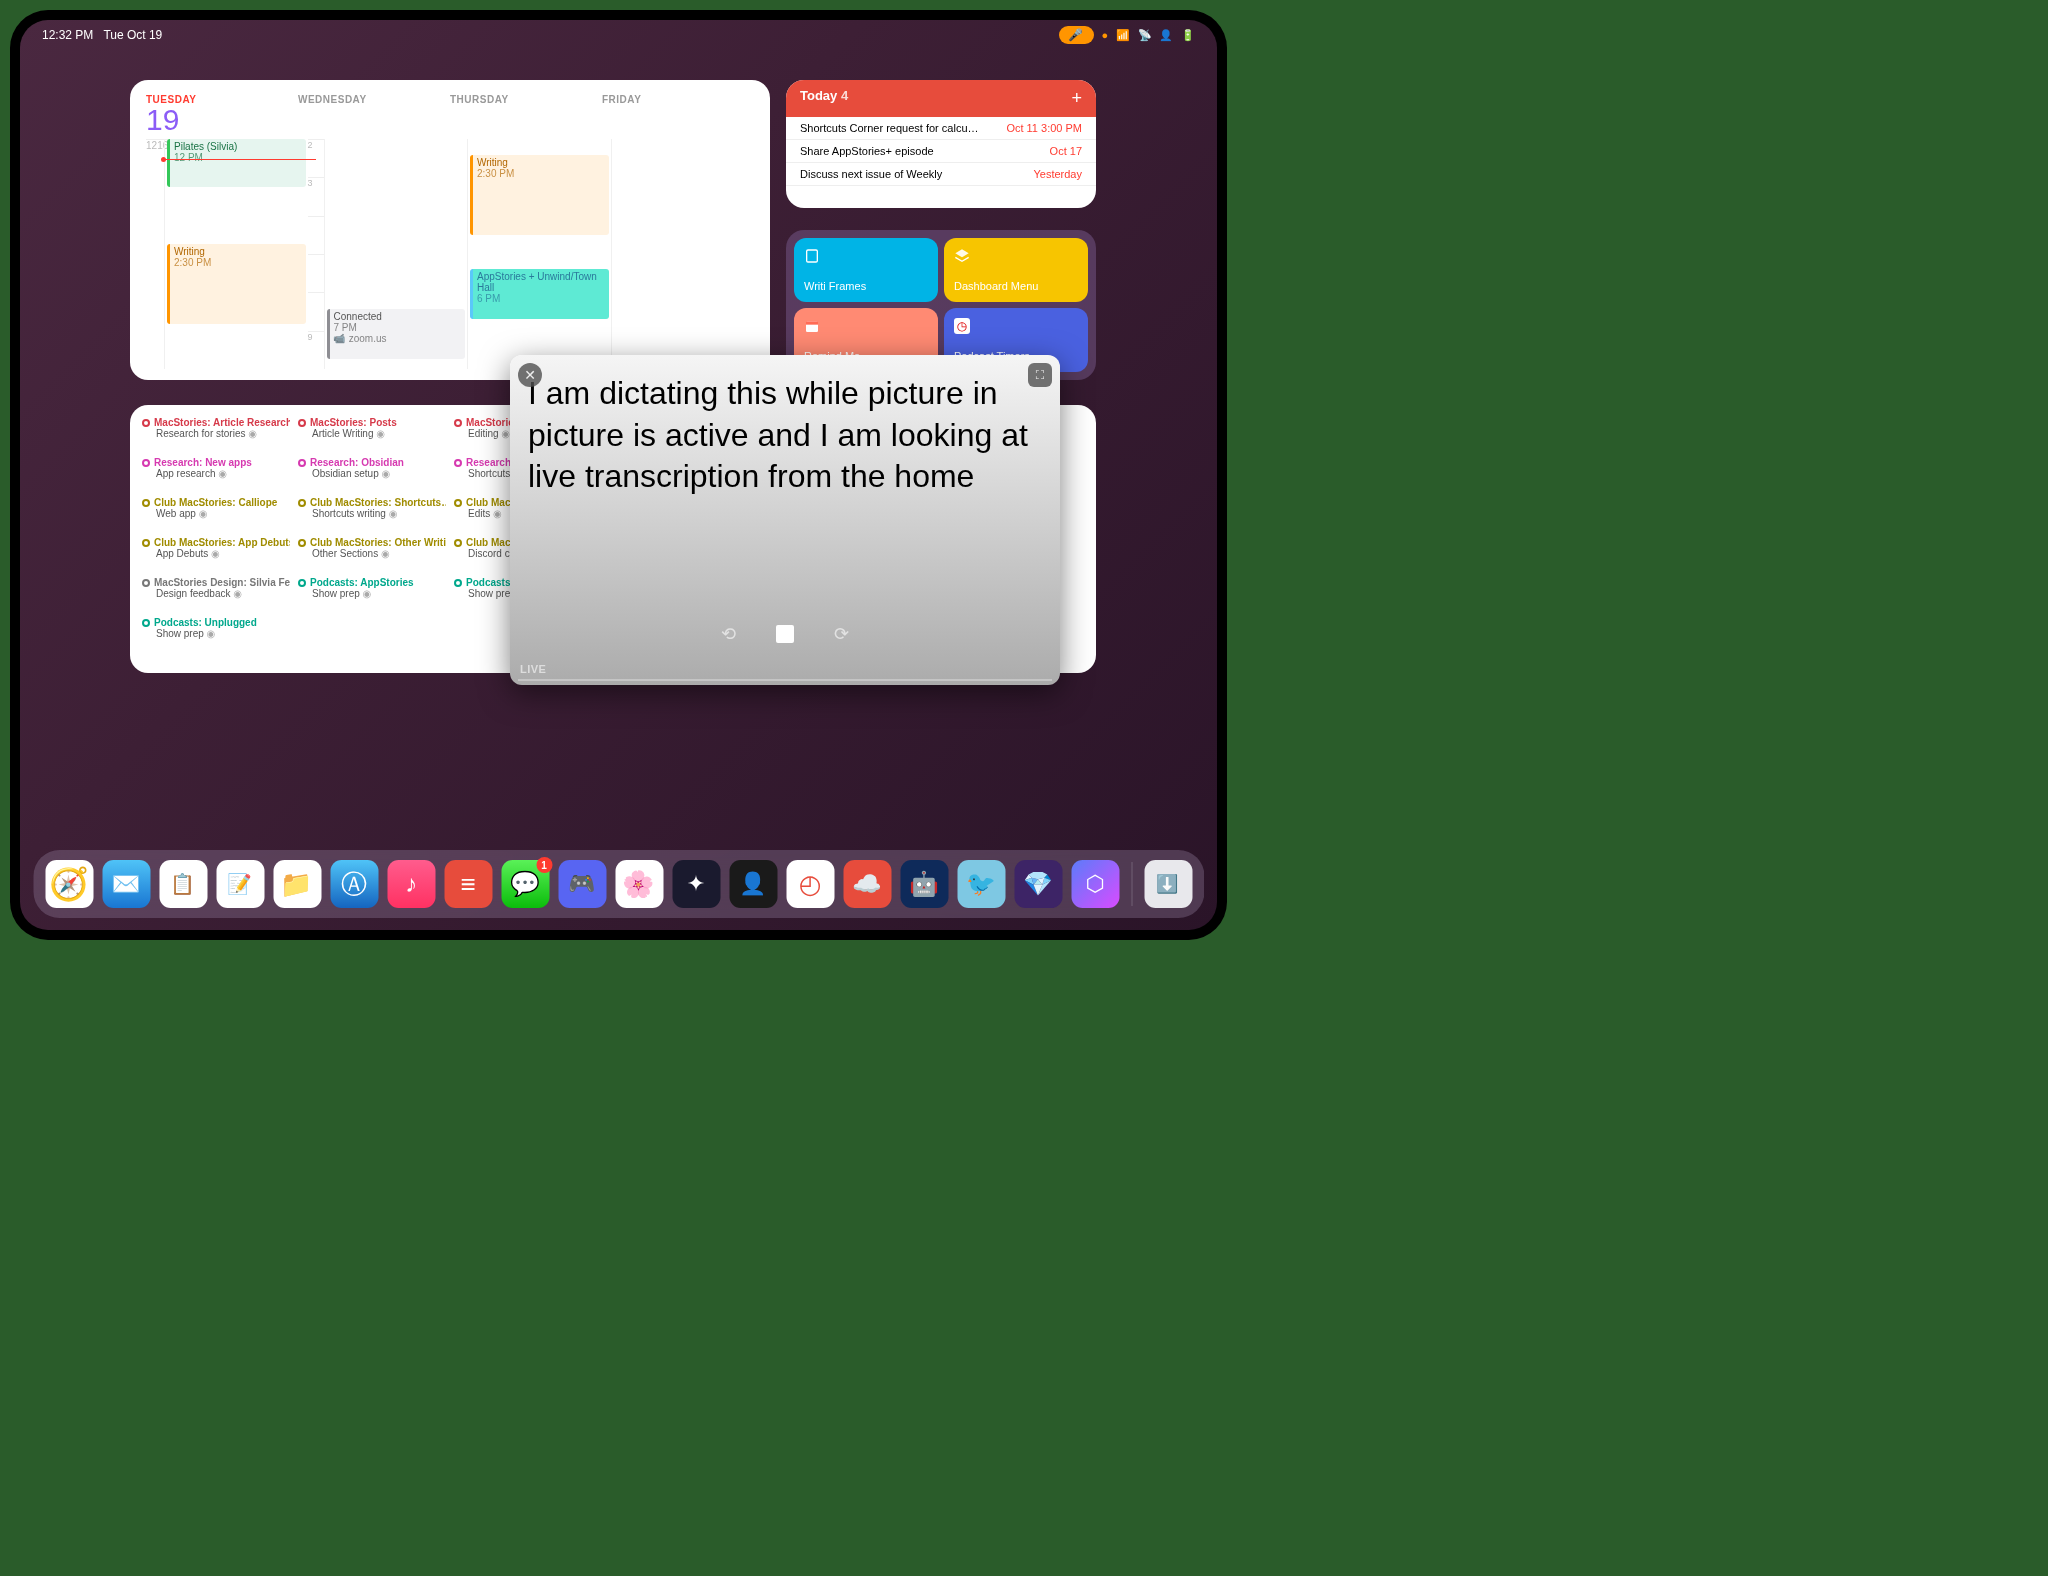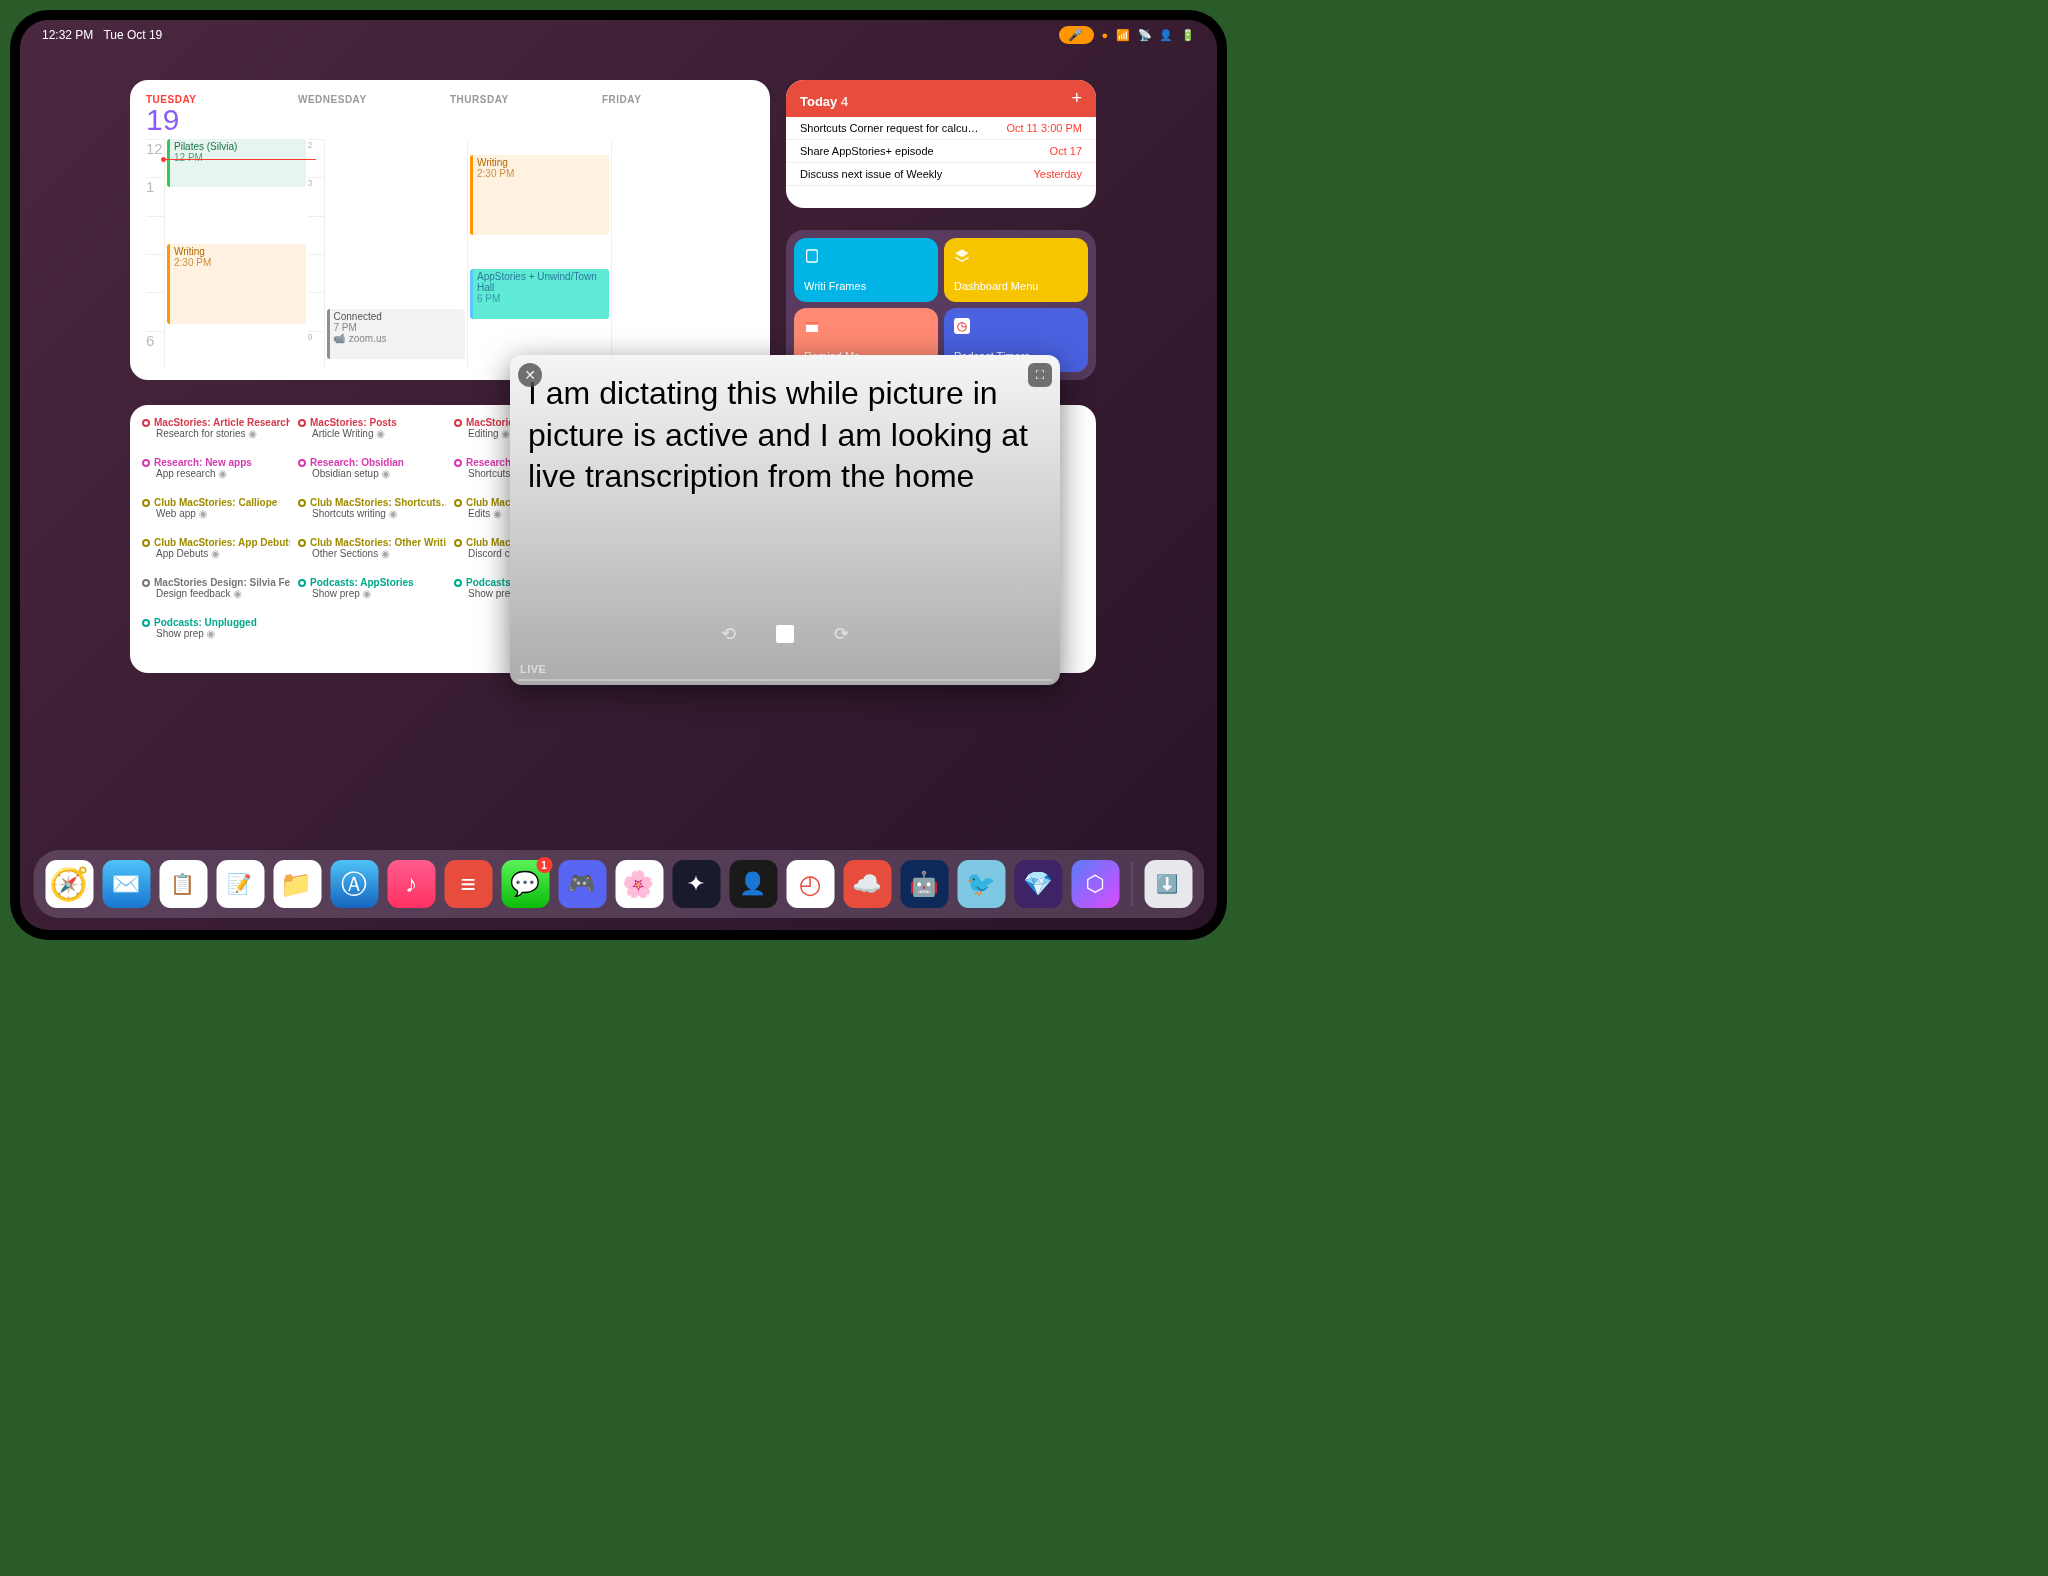--- a/index.html
+++ b/index.html
@@ -12,34 +12,34 @@
   .mic-pill { background: #ff9500; border-radius: 12px; padding: 2px 10px; display: flex; align-items: center; }
   .widgets-area { position: absolute; top: 60px; left: 110px; right: 110px; bottom: 120px; }
 
   .calendar-widget { position: absolute; top: 0; left: 0; width: 640px; height: 300px; background: #fff; border-radius: 18px; padding: 14px 16px; }
   .cal-header { display: flex; }
   .cal-col { flex: 1; }
   .cal-day-label { font-size: 10px; font-weight: 600; color: #999; text-transform: uppercase; letter-spacing: 0.5px; }
   .cal-today-label { color: #ff3b30; }
   .cal-today-num { font-size: 30px; font-weight: 400; color: #8b5cf6; line-height: 1; }
   .cal-grid { display: flex; margin-top: 4px; height: 230px; position: relative; }
-  .cal-hours { width: 18px; font-size: 15px; color: #bbb; display: flex; flex-direction: column; }
+  .cal-hours { width: 18px; font-size: 10px; color: #bbb; display: flex; flex-direction: row; }
   .cal-hour-mark { flex: 1; border-top: 0.5px solid #eee; }
   .cal-day-col { flex: 1; position: relative; border-left: 0.5px solid #f0f0f0; font-size: 10px; }
   .cal-dayhours { height: 100%; display: flex; flex-direction: column; }
   .cal-event { position: absolute; left: 2px; right: 2px; border-left: 3px solid; border-radius: 3px; padding: 2px 4px; font-size: 10px; overflow: hidden; }
   .ev-green { background: #e6f5ef; border-color: #34c759; color: #1a7345; }
   .ev-orange { background: #fff2e0; border-color: #ff9500; color: #b26700; }
   .ev-blue { background: #5eead4; border-color: #5ac8fa; color: #2a7a9b; }
   .ev-gray { background: #f2f2f4; border-color: #8e8e93; color: #555; }
   .cal-now-line { position: absolute; left: 18px; right: 0; height: 1px; background: #ff3b30; z-index: 5; }
   .cal-now-line::before { content: ''; position: absolute; left: -3px; top: -2px; width: 5px; height: 5px; background: #ff3b30; border-radius: 50%; }
 
   .reminders-widget { position: absolute; top: 0; left: 656px; width: 310px; height: 128px; background: #fff; border-radius: 18px; overflow: hidden; }
-  .rem-header { background: #e74c3c; padding: 8px 14px; display: flex; justify-content: space-between; align-items: flex-end; color: #fff; font-size: 13px; font-weight: 600; }
+  .rem-header { background: #e74c3c; padding: 8px 14px; display: flex; justify-content: space-between; align-items: flex-start; color: #fff; font-size: 13px; font-weight: 600; }
   .rem-item { display: flex; justify-content: space-between; padding: 5px 14px; font-size: 11px; border-bottom: 0.5px solid #eee; }
   .rem-due { color: #ff3b30; }
 
   .shortcuts-widget { position: absolute; top: 150px; left: 656px; width: 310px; height: 150px; border-radius: 18px; background: rgba(120, 90, 140, 0.5); padding: 8px; display: grid; grid-template-columns: 1fr 1fr; grid-template-rows: 1fr 1fr; gap: 6px; }
   .sc-tile { border-radius: 12px; padding: 10px; display: flex; flex-direction: column; justify-content: space-between; color: #fff; font-size: 11px; font-weight: 500; }
   .sc-blue { background: #00b4e6; }
   .sc-yellow { background: #f7c500; }
   .sc-coral { background: #ff8a73; }
   .sc-indigo { background: #4a61e0; }
   .sc-icon { width: 16px; height: 16px; }

